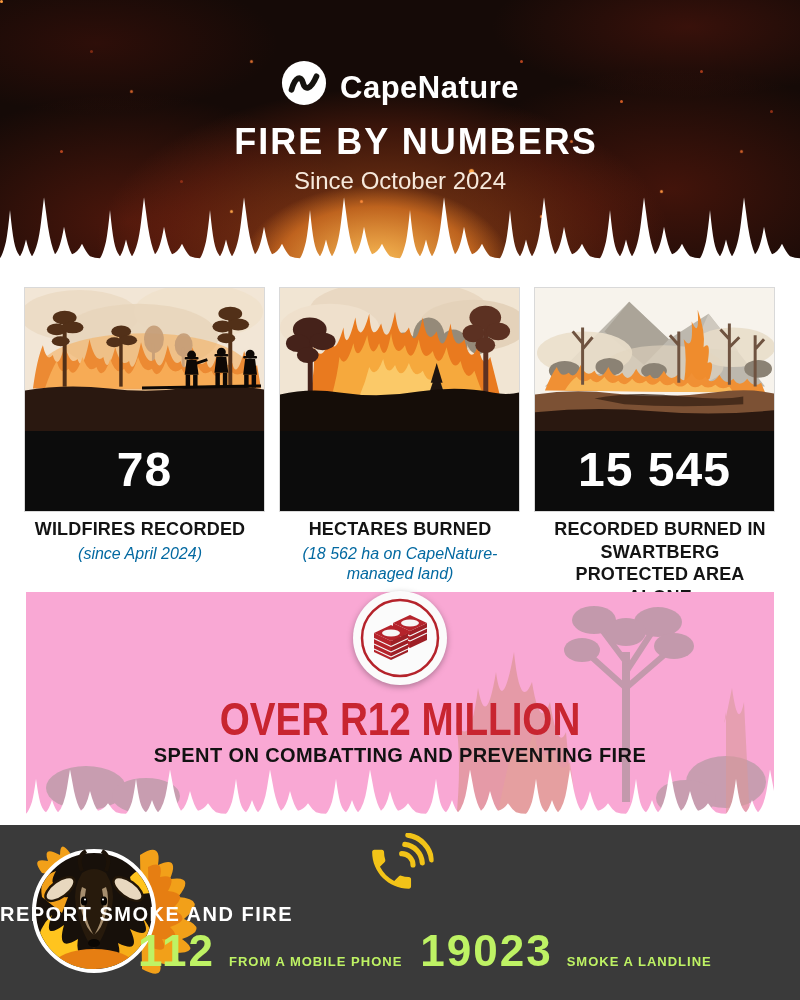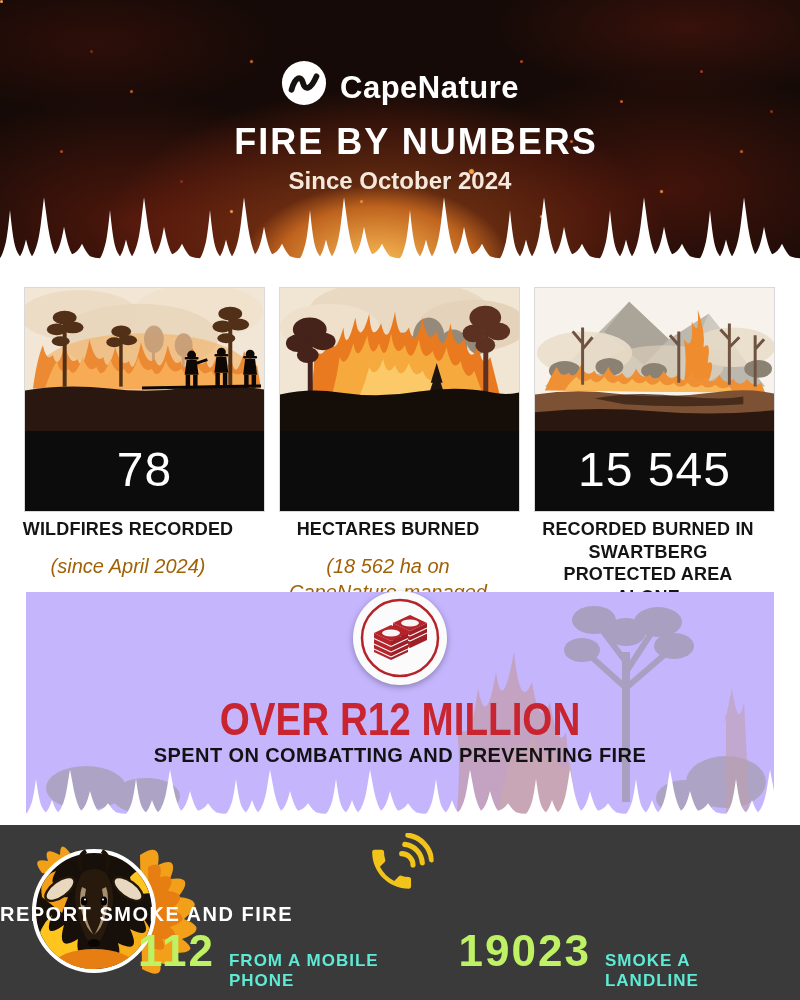--- a/index.html
+++ b/index.html
@@ -21,54 +21,54 @@
       250px 60px 1px 0 #e07030, 310px 130px 0 0 #c6511f, 360px 200px 1px 0 #ff8c3a,
       420px 90px 0 0 #d4622a, 470px 170px 1px 1px #ffa64a, 520px 60px 0 0 #b5441f,
       570px 140px 1px 0 #e07030, 620px 100px 0 0 #cf5a24, 660px 190px 1px 0 #ff9440,
       700px 70px 0 0 #a53a1a, 740px 150px 1px 0 #d4622a, 770px 110px 0 0 #8f2f16,
       90px 50px 0 0 #7e2a12, 230px 210px 1px 0 #ffa64a, 540px 215px 1px 0 #ff8c3a; }
   .brand-row { position:absolute; top:44px; left:0; width:100%; display:flex; align-items:flex-end; justify-content:center; gap:13px;margin-top:16px; }
   .brand-mark { width:46px; height:46px; display:block; }
   .brand-text { color:#ffffff; font-size:31px; font-weight:600; letter-spacing:0.5px; }
   .hero-title { position:absolute; top:121px; left:0; width:100%; text-align:center; color:#ffffff;
     font-size:36px; font-weight:bold; letter-spacing:2px;padding-left:32px; }
-  .hero-subtitle { position:absolute; top:167px; left:0; width:100%; text-align:center; color:#f6e9dc; font-size:24px;font-weight:bold; }
+  .hero-subtitle { position:absolute; top:167px; left:0; width:100%; text-align:center; color:#f6e9dc; font-size:24px; }
   .flame-border { position:absolute; left:0; bottom:-1px; width:800px; display:block; }
 
   
   .cards { position:absolute; top:287px; left:24px; width:752px; display:flex; gap:14px; }
   .card { width:241px; height:225px; border:1px solid #d9d9d9; background:#0c0c0c; overflow:hidden; }
   .card-illustration { display:block; width:100%; height:143px; }
   .card-number { height:76px; display:flex; align-items:center; justify-content:center;
-    color:#ffffff; font-size:48px; font-weight:normal; letter-spacing:1px; background:#0c0c0c; }
-  .captions { position:absolute; top:518px; left:12px; width:752px; display:flex; gap:28px; }
+    color:#ffffff; font-size:48px; font-weight:bold; letter-spacing:1px; background:#0c0c0c; }
+  .captions { position:absolute; top:518px; left:24px; width:752px; display:flex; gap:28px; }
   .caption { width:241px; text-align:center; }
   .caption-label { font-weight:bold; font-size:18px; color:#141414; line-height:1.25; letter-spacing:0.2px; }
-  .caption-sub { font-style:italic; font-size:20px; color:#a16207; margin-top:12px; line-height:1.3; }
+  .caption-sub { font-style:italic; font-size:16px; color:#0369a1; margin-top:3px; line-height:1.3; }
 
   
-  .cost-section { position:absolute; top:592px; left:26px; width:748px; height:230px; background:#c4b5fd; }
+  .cost-section { position:absolute; top:592px; left:26px; width:748px; height:230px; background:#f9a8d4; }
   .grey-art { position:absolute; top:0; left:0; width:100%; height:100%; z-index:0; }
   .money-badge { position:absolute; top:-4px; left:50%; transform:translateX(-50%); width:100px; height:100px; z-index:3;
     filter:drop-shadow(0 2px 3px rgba(0,0,0,0.3)); }
   .cost-headline { position:absolute; top:100px; left:0; width:100%; text-align:center; z-index:2;
     color:#c82530; font-size:46px; font-weight:bold; transform:scaleX(0.84); transform-origin:center; letter-spacing:0; }
   .cost-subline { position:absolute; top:152px; left:0; width:100%; text-align:center; z-index:2;
     color:#121212; font-size:20px; font-weight:bold; letter-spacing:0.4px; }
   .cost-section .flame-border { z-index:4; }
 
   
   .footer { position:absolute; top:825px; left:0; width:800px; height:175px; background:#3a3a3a; }
   .kudu-logo { position:absolute; left:12px; top:12px; width:200px; height:150px; }
   .phone-icon { position:absolute; left:50%; transform:translateX(-52%); top:8px; width:70px; height:64px; }
   .report-heading { position:absolute; top:78px; left:0; width:100%; 
     color:#ffffff; font-size:20px; font-weight:bold; letter-spacing:1.5px; }
   .numbers-row { position:absolute; top:100px; left:138px; display:flex; align-items:baseline; }
   .big-number { color:#bef264; font-size:44px; font-weight:bold; letter-spacing:2px; line-height:1.2; }
-  .small-label { color:#5eead4; font-size:17px; font-weight:bold; letter-spacing:1px; margin:0 18px 0 14px; }
+  .small-label { color:#bef264; font-size:13px; font-weight:bold; letter-spacing:1px; margin:0 18px 0 14px; }
 </style>
 </head>
 <body>
 
 <svg width="0" height="0" style="position:absolute" aria-hidden="true">
   <defs>
     <path id="flame-motif" fill="#ffffff" d="M0,76 L0,64 Q3,60 6,48 Q8,38 10,18 Q12,38 14,48 Q16,58 20,62 Q23,58 26,46 Q29,58 32,62 Q38,54 41,30 Q43,14 44,6 Q46,20 48,34 Q51,52 55,60 Q60,56 64,34 Q68,54 72,60 Q78,58 82,50 Q86,58 90,62 Q95,64 100,64 L100,76 Z"></path>
   </defs>
 </svg>
 

